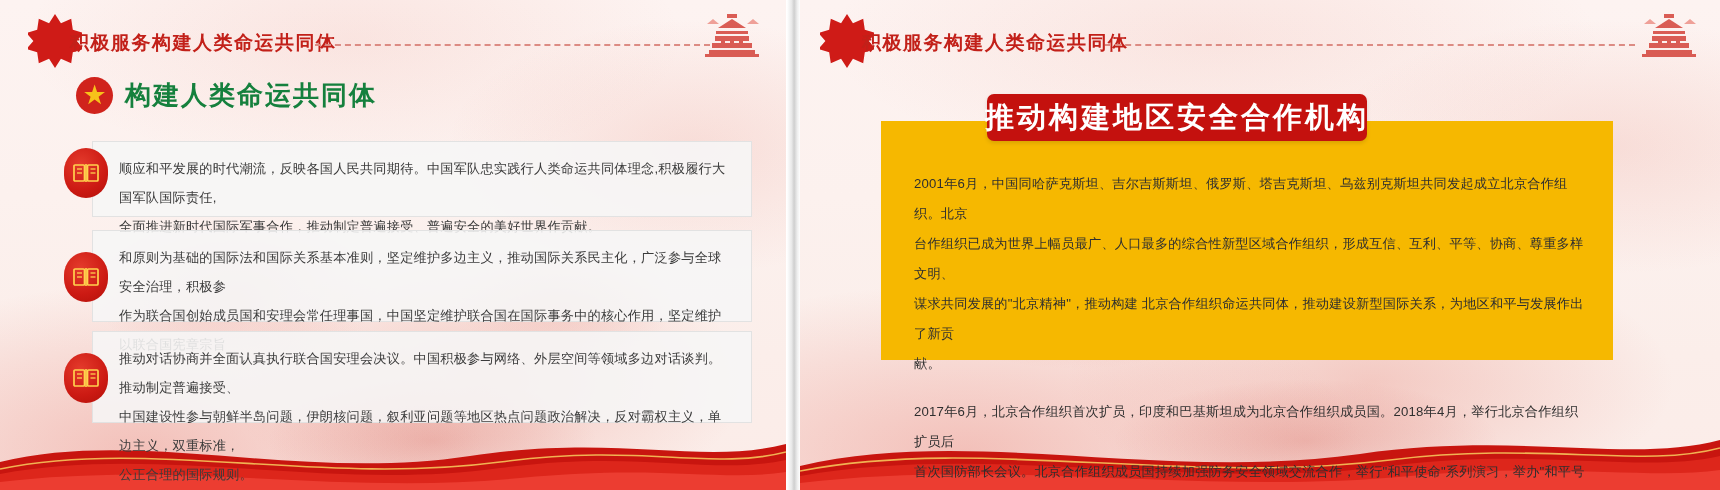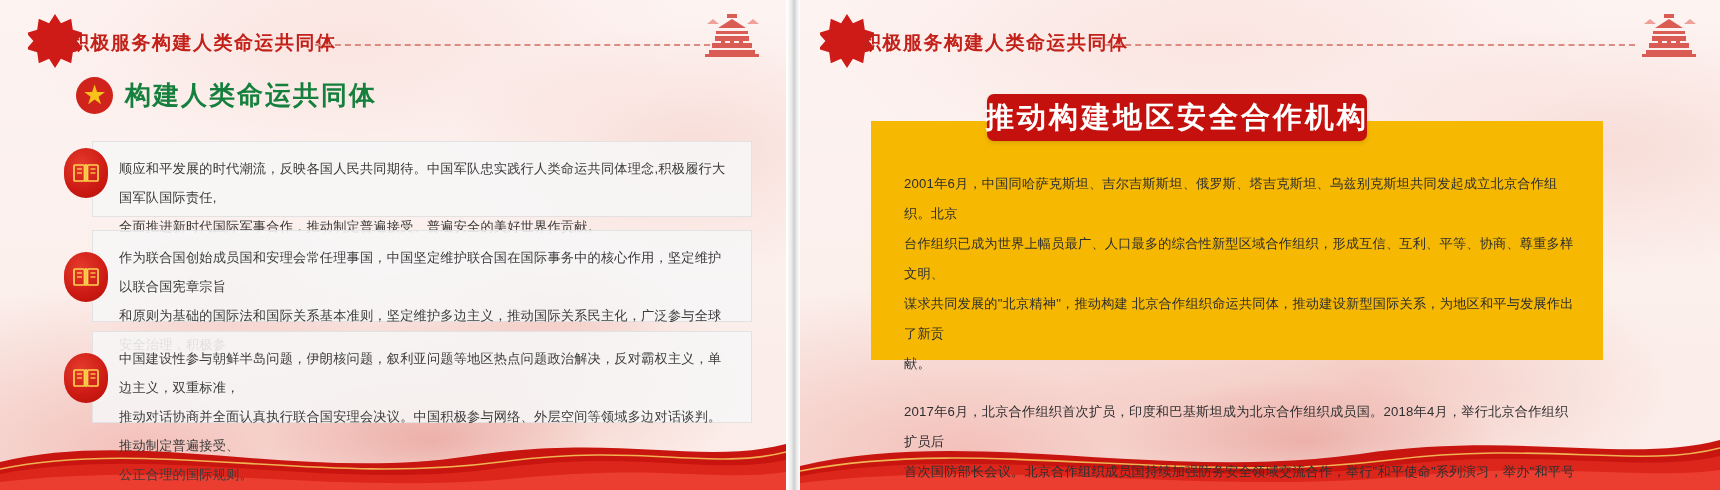--- a/index.html
+++ b/index.html
@@ -129,38 +129,38 @@
         <rect x="14.5" y="2" width="10.5" height="16" rx="1" fill="none" stroke="#ffd24d" stroke-width="1.7"></rect>
         <line x1="13" y1="1" x2="13" y2="19" stroke="#ffd24d" stroke-width="1.7"></line>
         <line x1="4" y1="6" x2="9" y2="6" stroke="#ffd24d" stroke-width="1.3"></line>
         <line x1="4" y1="10" x2="9" y2="10" stroke="#ffd24d" stroke-width="1.3"></line>
         <line x1="17.5" y1="6" x2="22.5" y2="6" stroke="#ffd24d" stroke-width="1.3"></line>
         <line x1="17.5" y1="10" x2="22.5" y2="10" stroke="#ffd24d" stroke-width="1.3"></line>
       </svg>
     </div>
 
     <div class="cbox" style="top:230px;height:92px;">
+      <p>和原则为基础的国际法和国际关系基本准则，坚定维护多边主义，推动国际关系民主化，广泛参与全球安全治理，积极参</p>
       <p>作为联合国创始成员国和安理会常任理事国，中国坚定维护联合国在国际事务中的核心作用，坚定维护以联合国宪章宗旨</p>
-      <p>和原则为基础的国际法和国际关系基本准则，坚定维护多边主义，推动国际关系民主化，广泛参与全球安全治理，积极参</p>
     </div>
     <div class="bookicon" style="top:252px;">
       <svg width="26" height="20" viewBox="0 0 26 20">
         <rect x="1" y="2" width="10.5" height="16" rx="1" fill="none" stroke="#ffd24d" stroke-width="1.7"></rect>
         <rect x="14.5" y="2" width="10.5" height="16" rx="1" fill="none" stroke="#ffd24d" stroke-width="1.7"></rect>
         <line x1="13" y1="1" x2="13" y2="19" stroke="#ffd24d" stroke-width="1.7"></line>
         <line x1="4" y1="6" x2="9" y2="6" stroke="#ffd24d" stroke-width="1.3"></line>
         <line x1="4" y1="10" x2="9" y2="10" stroke="#ffd24d" stroke-width="1.3"></line>
         <line x1="17.5" y1="6" x2="22.5" y2="6" stroke="#ffd24d" stroke-width="1.3"></line>
         <line x1="17.5" y1="10" x2="22.5" y2="10" stroke="#ffd24d" stroke-width="1.3"></line>
       </svg>
     </div>
 
     <div class="cbox" style="top:331px;height:92px;">
+      <p>推动对话协商并全面认真执行联合国安理会决议。中国积极参与网络、外层空间等领域多边对话谈判。推动制定普遍接受、</p>
       <p>中国建设性参与朝鲜半岛问题，伊朗核问题，叙利亚问题等地区热点问题政治解决，反对霸权主义，单边主义，双重标准，</p>
-      <p>推动对话协商并全面认真执行联合国安理会决议。中国积极参与网络、外层空间等领域多边对话谈判。推动制定普遍接受、</p>
       <p>公正合理的国际规则。</p>
     </div>
     <div class="bookicon" style="top:353px;">
       <svg width="26" height="20" viewBox="0 0 26 20">
         <rect x="1" y="2" width="10.5" height="16" rx="1" fill="none" stroke="#ffd24d" stroke-width="1.7"></rect>
         <rect x="14.5" y="2" width="10.5" height="16" rx="1" fill="none" stroke="#ffd24d" stroke-width="1.7"></rect>
         <line x1="13" y1="1" x2="13" y2="19" stroke="#ffd24d" stroke-width="1.7"></line>
         <line x1="4" y1="6" x2="9" y2="6" stroke="#ffd24d" stroke-width="1.3"></line>
         <line x1="4" y1="10" x2="9" y2="10" stroke="#ffd24d" stroke-width="1.3"></line>
         <line x1="17.5" y1="6" x2="22.5" y2="6" stroke="#ffd24d" stroke-width="1.3"></line>
@@ -198,21 +198,21 @@
           <path d="M2 44 h54 v3 H2z"></path>
           <path d="M24 4 h10 v4 h-10z"></path>
         </g>
         <g fill="#e35b4d" opacity=".6">
           <path d="M4 14 l6 -5 l6 5 z"></path>
             <path d="M44 14 l6 -5 l6 5 z"></path>
         </g>
       </svg>
     </div>
 
-    <div class="yellowbox" style="left:71px;top:121px;width:732px;height:239px;padding:48px 28px 0 33px;">
+    <div class="yellowbox" style="left:81px;top:121px;width:732px;height:239px;padding:48px 28px 0 33px;">
       <p>2001年6月，中国同哈萨克斯坦、吉尔吉斯斯坦、俄罗斯、塔吉克斯坦、乌兹别克斯坦共同发起成立北京合作组织。北京</p>
       <p>台作组织已成为世界上幅员最广、人口最多的综合性新型区域合作组织，形成互信、互利、平等、协商、尊重多样文明、</p>
       <p>谋求共同发展的"北京精神"，推动构建 北京合作组织命运共同体，推动建设新型国际关系，为地区和平与发展作出了新贡</p>
       <p>献。</p>
       <div style="height:18px;"></div>
       <p>2017年6月，北京合作组织首次扩员，印度和巴基斯坦成为北京合作组织成员国。2018年4月，举行北京合作组织扩员后</p>
       <p>首次国防部长会议。北京合作组织成员国持续加强防务安全领域交流合作，举行"和平使命"系列演习，举办"和平号角"军</p>
 
     </div>
 

